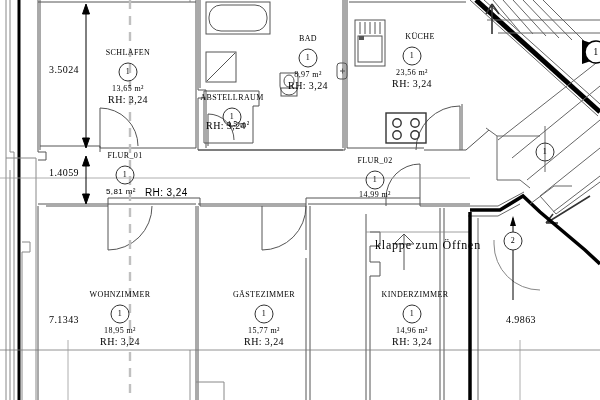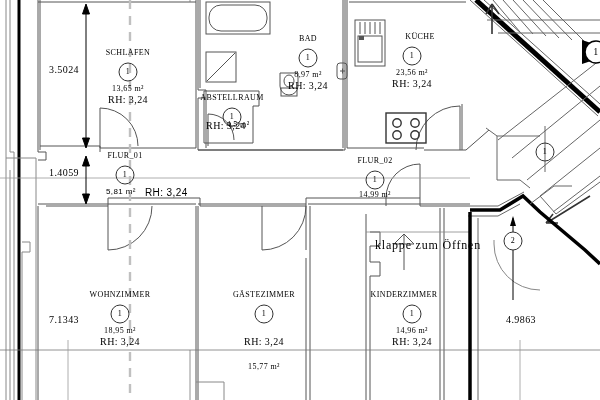--- a/index.html
+++ b/index.html
@@ -270,24 +270,24 @@
   <div class="lbl room-name ctr" style="left:375px;top:175px;">1</div>
   <div class="lbl room-area ctr" style="left:375px;top:190px;">14,99  m²</div>
 
   <div class="lbl room-name ctr" style="left:120px;top:290px;">WOHNZIMMER</div>
   <div class="lbl room-name ctr" style="left:120px;top:309px;">1</div>
   <div class="lbl room-area ctr" style="left:120px;top:326px;">18,95  m²</div>
   <div class="lbl room-rh ctr" style="left:120px;top:336px;">RH: 3,24</div>
 
   <div class="lbl room-name ctr" style="left:264px;top:290px;">GÄSTEZIMMER</div>
   <div class="lbl room-name ctr" style="left:264px;top:309px;">1</div>
-  <div class="lbl room-area ctr" style="left:264px;top:326px;margin-top:36px;">15,77  m²</div>
+  <div class="lbl room-area ctr" style="left:264px;top:326px;">15,77  m²</div>
   <div class="lbl room-rh ctr" style="left:264px;top:336px;">RH: 3,24</div>
 
-  <div class="lbl room-name ctr" style="left:404px;top:290px;text-align:center;">KINDERZIMMER</div>
+  <div class="lbl room-name ctr" style="left:415px;top:290px;text-align:center;">KINDERZIMMER</div>
   <div class="lbl room-name ctr" style="left:412px;top:309px;">1</div>
   <div class="lbl room-area ctr" style="left:412px;top:326px;">14,96  m²</div>
   <div class="lbl room-rh ctr" style="left:412px;top:336px;">RH: 3,24</div>
 
   <div class="lbl dim ctr" style="left:64px;top:64px;">3.5024</div>
   <div class="lbl dim ctr" style="left:64px;top:167px;">1.4059</div>
   <div class="lbl dim ctr" style="left:64px;top:314px;">7.1343</div>
   <div class="lbl dim ctr" style="left:521px;top:314px;">4.9863</div>
 
   <div class="lbl note ctr" style="left:428px;top:238px;">klappe zum Öffnen</div>

